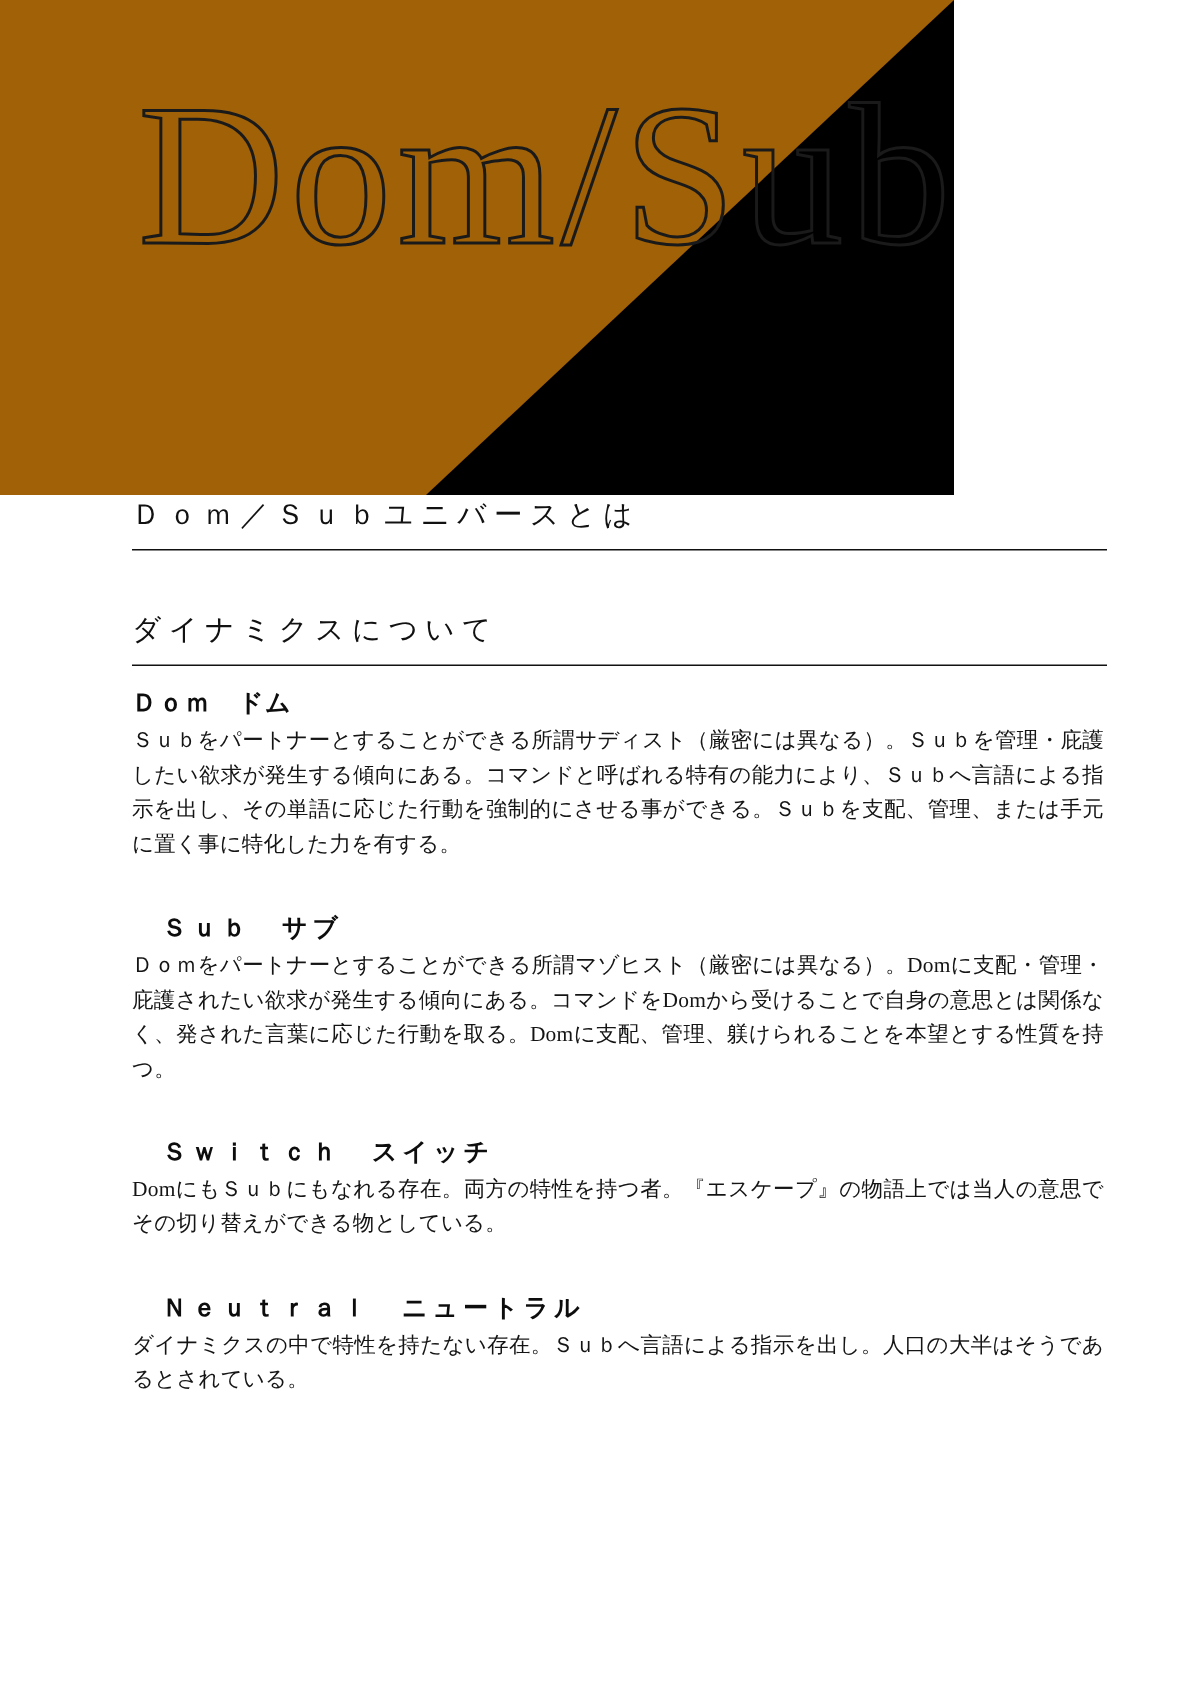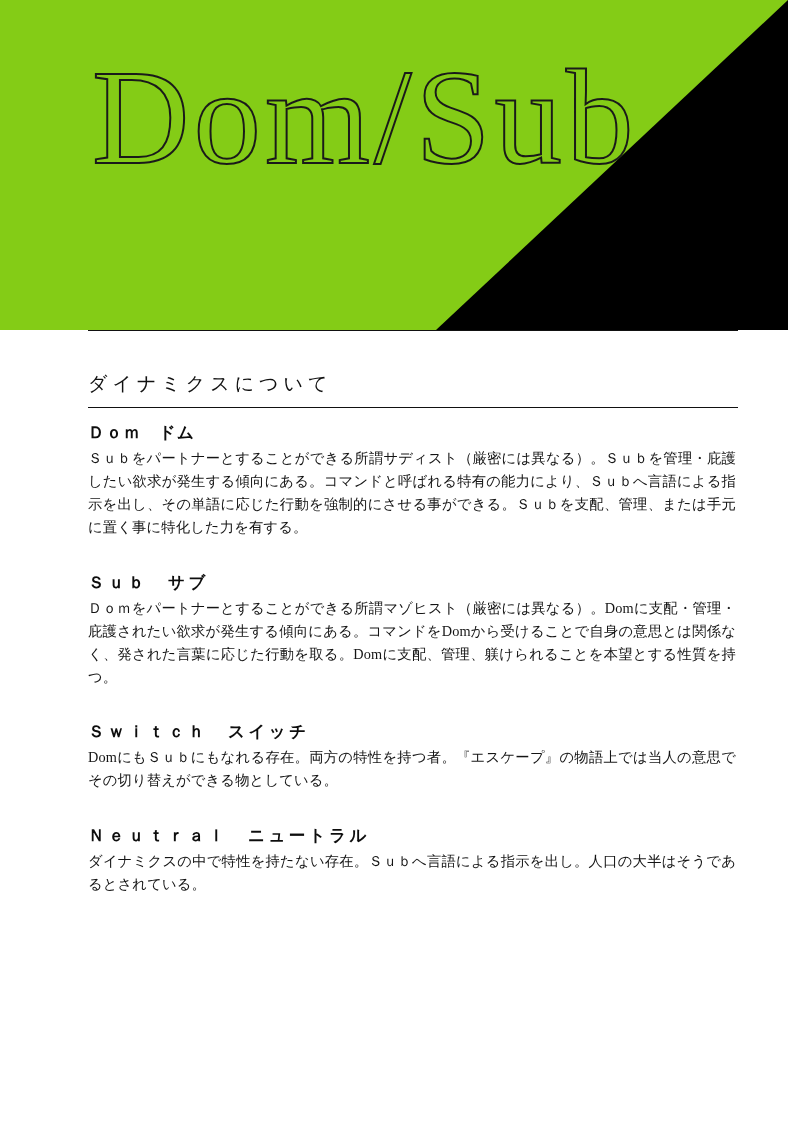--- a/index.html
+++ b/index.html
@@ -12,24 +12,24 @@
     height: 1135px;
     position: relative;
     overflow: hidden;
     font-family: "Liberation Serif", "DejaVu Serif", serif;
     color: #111111;
   }
 
   
   .header {
     position: relative;
-    width: 788px;
+    width: 636px;
     height: 330px;
     overflow: hidden;
-    background: #84cc16;
+    background: #a16207;
   }
   .diagonal {
     position: absolute;
     top: 0;
     right: 0;
     width: 800px;
     height: 330px;
     background: #000000;
     clip-path: polygon(100% 0, 100% 100%, 56% 100%, 100% 0);
   }
@@ -88,20 +88,21 @@
   }
   .block-title {
     font-size: 16.5px;
     font-weight: bold;
     letter-spacing: 1.2px;
     margin-bottom: 3px;
     color: #0d0d0d;
   }
   .block-title.spaced {
     letter-spacing: 3.5px;
+    margin-left: 20px;
   }
   .block-body {
     font-size: 14.3px;
     line-height: 1.62;
     letter-spacing: 0.15px;
     text-align: justify;
     color: #141414;
   }
   .gap-lg { height: 26px; }
   .gap-md { height: 18px; }
@@ -110,20 +111,21 @@
 <body>
 
 <div class="header">
   <div class="diagonal"></div>
   <div class="title">Dom/Sub</div>
 </div>
 
 <div class="content">
 
   <div class="section">
+    <div class="section-heading">Ｄｏｍ／Ｓｕｂユニバースとは</div>
     <div class="rule"></div>
     <div class="block">
     </div>
   </div>
 
   <div class="gap-lg"></div>
 
   <div class="section">
     <div class="section-heading">ダイナミクスについて</div>
     <div class="rule"></div>

